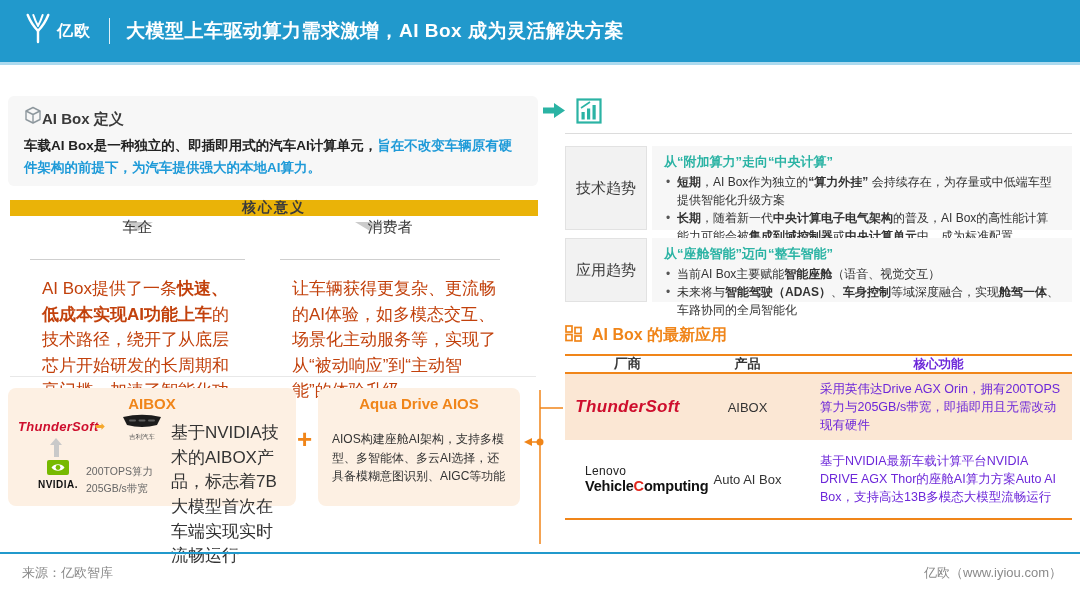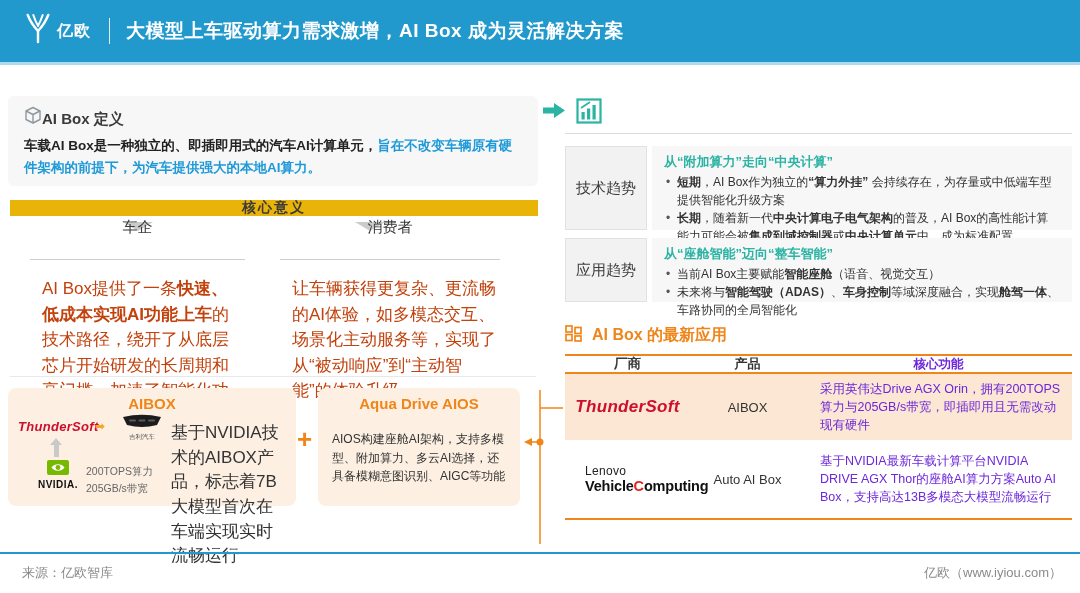--- a/index.html
+++ b/index.html
@@ -175,21 +175,21 @@
       <div>200TOPS算力</div>
       <div>205GB/s带宽</div>
     </div>
   </div>
 
   <div class="plus-sign">+</div>
 
   <div class="obox obox-b">
     <div class="obox-title">Aqua Drive AIOS</div>
   </div>
-  <div class="aios-text">AIOS构建座舱AI架构，支持多模型、附加算力、多云AI选择，还具备模糊意图识别、AIGC等功能</div>
+  <div class="aios-text">AIOS构建座舱AI架构，支持多模型、多智能体、多云AI选择，还具备模糊意图识别、AIGC等功能</div>
 
   <div class="flow-arrow">
     <svg width="22" height="15" viewBox="0 0 22 15">
       <path d="M0 4.5 h11 v-4.5 l11 7.5 l-11 7.5 v-4.5 h-11 z" fill="#2BB3A4"></path>
     </svg>
   </div>
   <div class="chart-icon">
     <svg width="26" height="26" viewBox="0 0 26 26" fill="none">
       <rect x="1.5" y="1.5" width="23" height="23" stroke="#2BB3A4" stroke-width="2.2"></rect>
       <rect x="5.5" y="14" width="3.2" height="7.5" fill="#2BB3A4"></rect>

